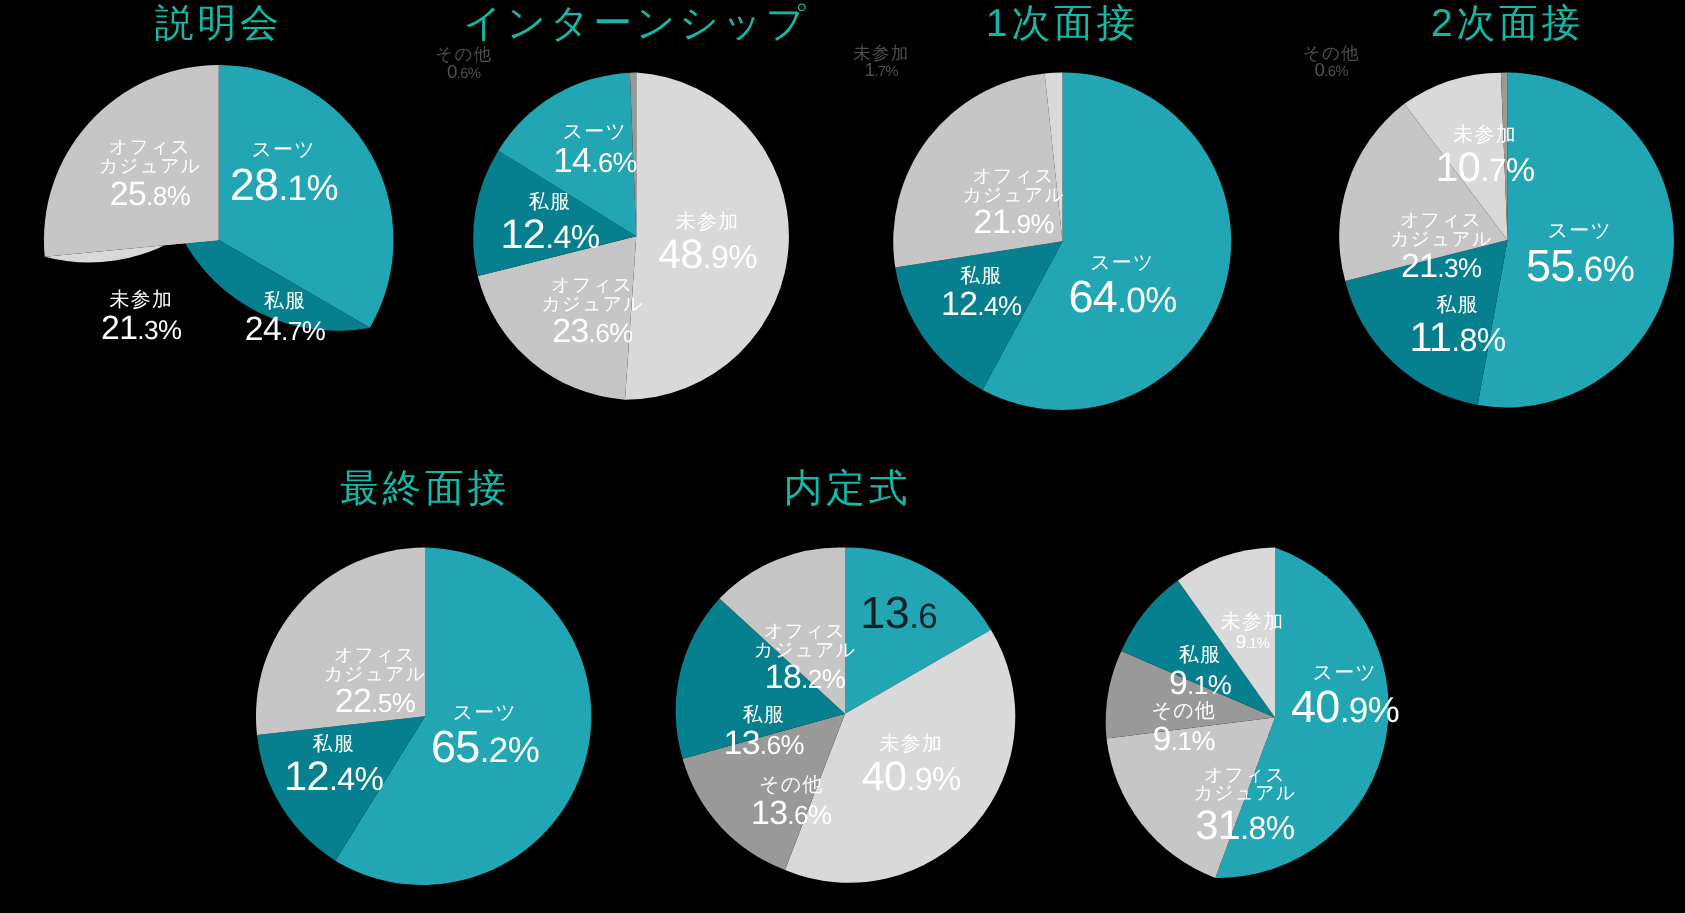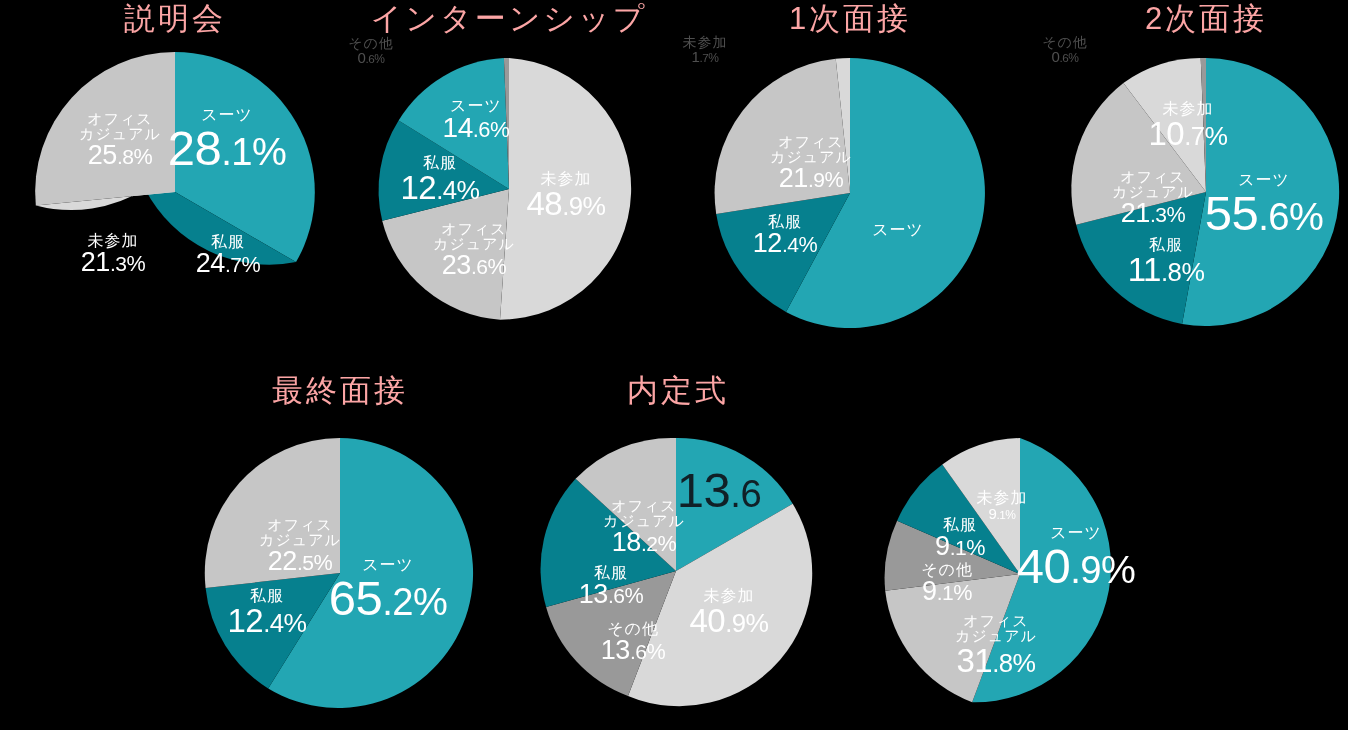--- a/index.html
+++ b/index.html
@@ -10,21 +10,21 @@
     overflow: hidden;
   }
   #stage { position: relative; width: 1348px; height: 730px; background:#000; }
 
   .chart-card { position: absolute; }
 
   .chart-title {
     position: absolute;
     left: 0; right: 0;
     text-align: center;
-    color: #fca5a5;
+    color: #14b8a6;
     font-size: 31px;
     font-weight: 400;
     letter-spacing: 3px;
     white-space: nowrap;
     line-height: 1.1;
   }
 
   .pie-wrap { position: absolute; }
   .pie-svg  { display:block; overflow: visible; }
 
@@ -47,21 +47,21 @@
   .slice-label .val {
     display: block;
     font-weight: 400;
     letter-spacing: -0.5px;
   }
   .slice-label.outside { color: #4f4f4f; }
   .slice-label.outside .cat { font-size: 14px; }
   .slice-label.dark { color: #102027; }
 
   
-  .v-xxl .val { font-size: 49px; }
+  .v-xxl .val { font-size: 36px; }
   .v-xl  .val { font-size: 28px; }
   .v-lg  .val { font-size: 33px; }
   .v-md  .val { font-size: 27px; }
   .v-sm  .val { font-size: 15px; }
 
   .val .dec { font-size: 0.78em; }
   .val .pct { font-size: 0.80em; }
 </style>
 </head>
 <body>
@@ -148,20 +148,21 @@
         <path d="M135 135 L135 0 A135 135 0 1 1 71.0 253.9 Z" fill="#23A6B3"></path>
 
         <path d="M135 135 L71.0 253.9 A135 135 0 0 1 1.2 155.9 Z" fill="#06808E"></path>
 
         <path d="M135 135 L1.2 155.9 A135 135 0 0 1 120.7 0.8 Z" fill="#C6C6C6"></path>
 
         <path d="M135 135 L120.7 0.8 A135 135 0 0 1 135 0 Z" fill="#D9D9D9"></path>
       </svg>
       <div class="slice-label v-xxl" style="left:183px; top:172px;">
         <span class="cat">スーツ</span>
+        <span class="val">64<span class="dec">.0</span><span class="pct">%</span></span>
       </div>
       <div class="slice-label v-md" style="left:70px; top:178px;">
         <span class="cat">私服</span>
         <span class="val">12<span class="dec">.4</span><span class="pct">%</span></span>
       </div>
       <div class="slice-label v-md" style="left:96px; top:105px;">
         <span class="cat sm">オフィス</span>
         <span class="cat sm">カジュアル</span>
         <span class="val">21<span class="dec">.9</span><span class="pct">%</span></span>
       </div>

